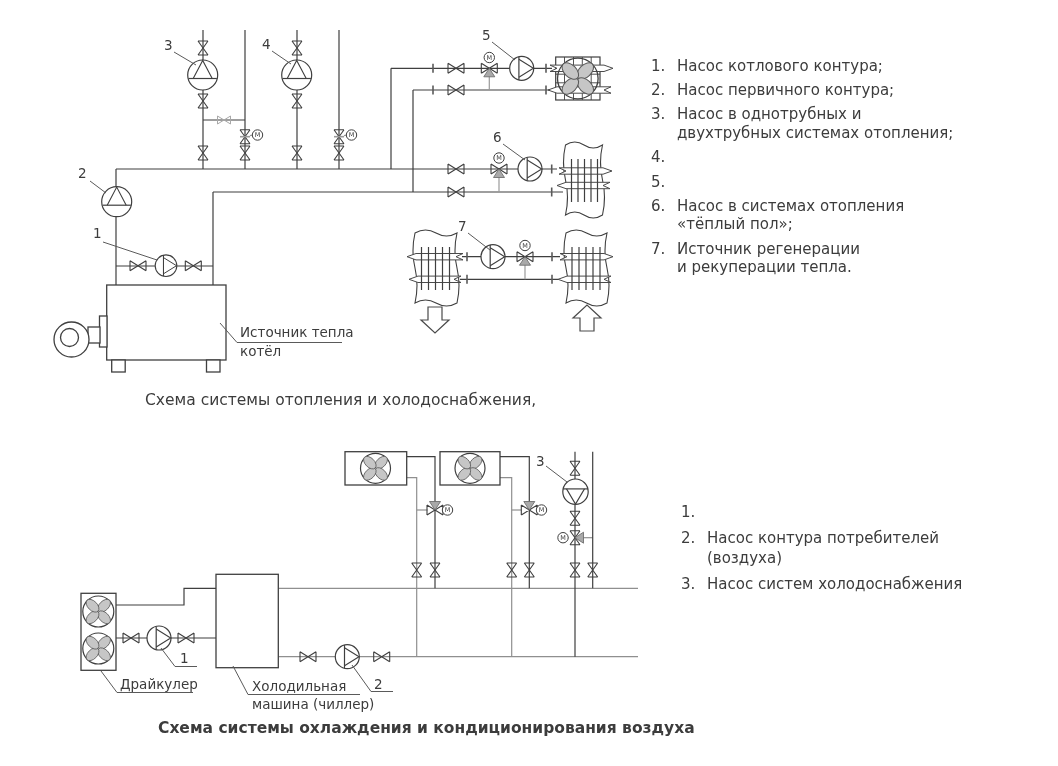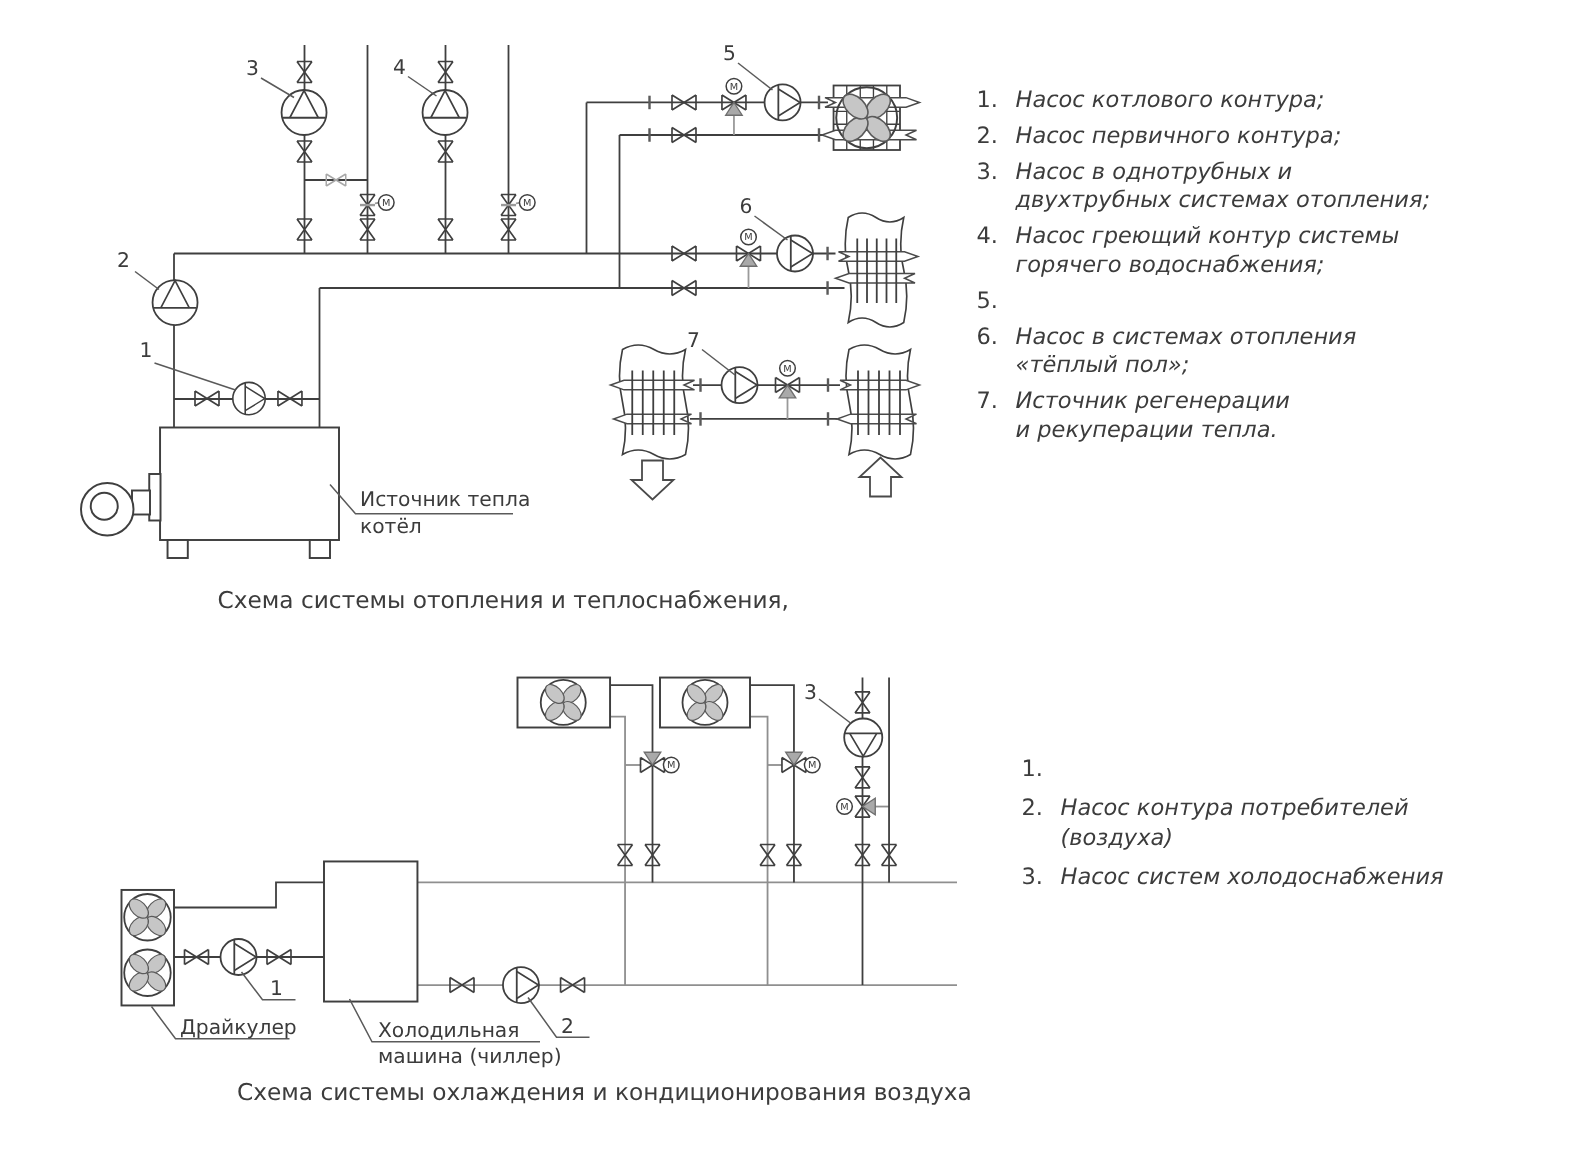--- a/index.html
+++ b/index.html
@@ -6,28 +6,28 @@
   .stage{position:relative;width:1058px;height:766px;background:#fff;overflow:hidden;
          font-family:"DejaVu Sans","Liberation Sans",sans-serif;color:#3c3c3c;}
   svg{position:absolute;left:0;top:0;}
   svg text{font-family:"DejaVu Sans","Liberation Sans",sans-serif;fill:#3c3c3c;}
   .callout{font-size:13.5px;}
   .eqlabel{font-size:13.5px;}
   .mtext{font-size:6.5px;}
   .legend{position:absolute;color:#3c3c3c;}
   .legend .item{display:flex;align-items:flex-start;}
   .legend .num{flex:none;width:26px;white-space:nowrap;}
-  .legend .txt div{white-space:nowrap;font-style:italic;}
+  .legend .txt div{white-space:nowrap;}
   .legend-top{left:651px;top:57px;width:320px;font-size:15px;}
   .legend-top .item{margin-bottom:5.5px;line-height:18.7px;}
   .legend-bottom{left:681px;top:502px;width:320px;font-size:15px;}
   .legend-bottom .item{margin-bottom:5px;line-height:20.5px;}
   .caption{position:absolute;font-size:15.5px;white-space:nowrap;}
   .caption-top{left:145px;top:391px;}
-  .caption-bottom{left:158px;top:719px;}
+  .caption-bottom{left:158px;top:719px;font-weight:bold;}
 </style>
 </head>
 <body>
 
 <div class="stage">
 <svg width="1058" height="766" viewBox="0 0 1058 766">
   <defs>
     <g id="vh" fill="none" stroke="#3f3f3f" stroke-width="1.1">
       <path d="M-8,-5 L8,5 M-8,5 L8,-5 M-8,-5 L-8,5 M8,-5 L8,5"></path>
     </g>
@@ -388,24 +388,20 @@
   </div>
   <div class="item">
     <span class="num">3.</span>
     <span class="txt">
           <div>Насос в однотрубных и</div>
           <div>двухтрубных системах отопления;</div>
         </span>
   </div>
   <div class="item">
     <span class="num">4.</span>
-    <span class="txt">
-          <div>Насос греющий контур системы</div>
-          <div>горячего водоснабжения;</div>
-        </span>
   </div>
   <div class="item">
     <span class="num">5.</span>
   </div>
   <div class="item">
     <span class="num">6.</span>
     <span class="txt">
           <div>Насос в системах отопления</div>
           <div>«тёплый пол»;</div>
         </span>
@@ -433,15 +429,15 @@
         </span>
   </div>
   <div class="item">
     <span class="num">3.</span>
     <span class="txt">
           <div>Насос систем холодоснабжения</div>
         </span>
   </div>
 </div>
 
-<div class="caption caption-top">Схема системы отопления и теплоснабжения,</div>
+<div class="caption caption-top">Схема системы отопления и холодоснабжения,</div>
 <div class="caption caption-bottom">Схема системы охлаждения и кондиционирования воздуха</div>
 </div>
 
 </body></html>

